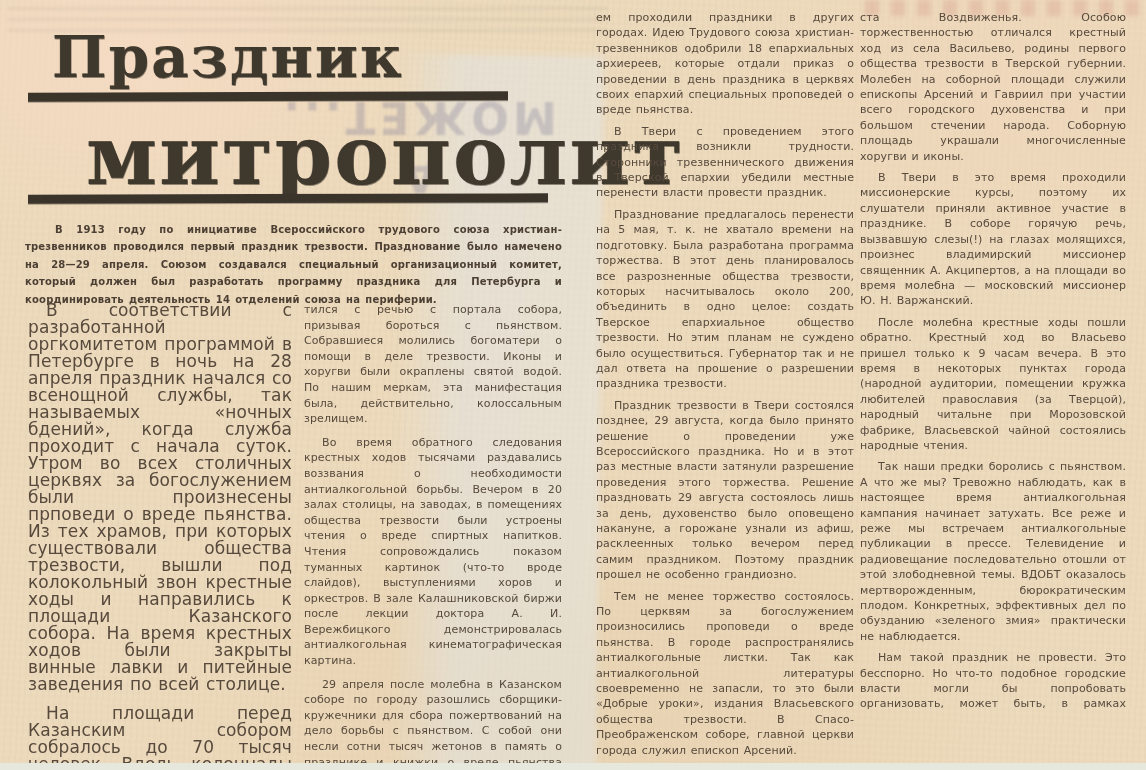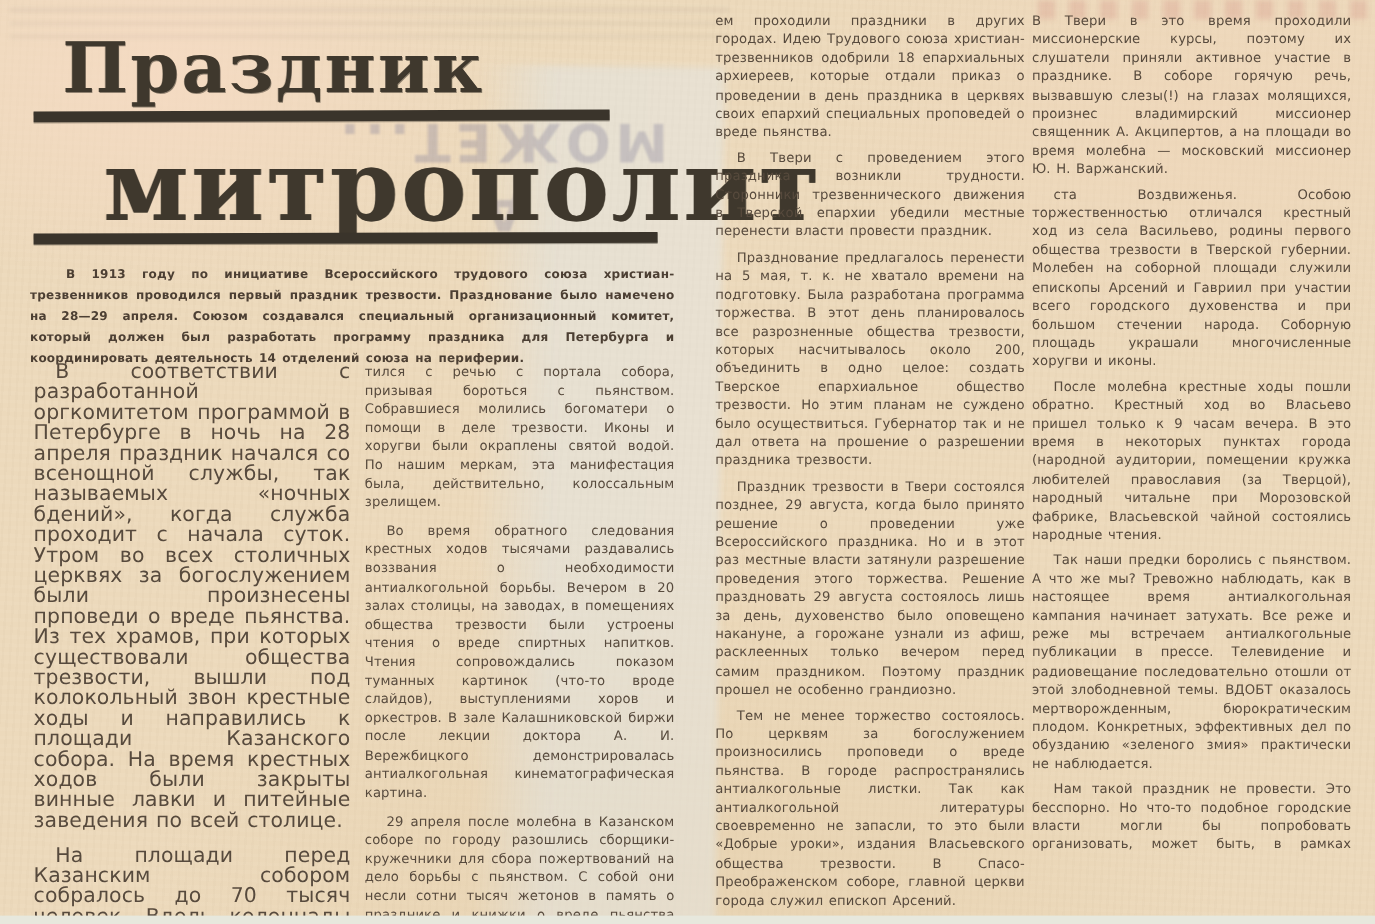--- a/index.html
+++ b/index.html
@@ -119,22 +119,22 @@
   <div class="col colC cont-first">
       <p>ем проходили праздники в других городах. Идею Трудового союза христиан-трезвенников одобрили 18 епархиальных архиереев, которые отдали приказ о проведении в день праздника в церквях своих епархий специальных проповедей о вреде пьянства.</p>
       <p>В Твери с проведением этого праздника возникли трудности. Сторонники трезвеннического движения в Тверской епархии убедили местные перенести власти провести праздник.</p>
       <p>Празднование предлагалось перенести на 5 мая, т. к. не хватало времени на подготовку. Была разработана программа торжества. В этот день планировалось все разрозненные общества трезвости, которых насчитывалось около 200, объединить в одно целое: создать Тверское епархиальное общество трезвости. Но этим планам не суждено было осуществиться. Губернатор так и не дал ответа на прошение о разрешении праздника трезвости.</p>
       <p>Праздник трезвости в Твери состоялся позднее, 29 августа, когда было принято решение о проведении уже Всероссийского праздника. Но и в этот раз местные власти затянули разрешение проведения этого торжества. Решение праздновать 29 августа состоялось лишь за день, духовенство было оповещено накануне, а горожане узнали из афиш, расклеенных только вечером перед самим праздником. Поэтому праздник прошел не особенно грандиозно.</p>
       <p>Тем не менее торжество состоялось. По церквям за богослужением произносились проповеди о вреде пьянства. В городе распространялись антиалкогольные листки. Так как антиалкогольной литературы своевременно не запасли, то это были «Добрые уроки», издания Власьевского общества трезвости. В Спасо-Преображенском соборе, главной церкви города служил епископ Арсений.</p>
       <p>К концу обедни к собору прибыли крестные ходы из села Власьево (за 10 верст), Христо-Рождественского женского монастыря, Александровско Невской при станции церкви и церкви Кре-</p>
     </div>
 
   <div class="col colD cont-first">
+      <p>ста Воздвиженья. Особою торжественностью отличался крестный ход из села Васильево, родины первого общества трезвости в Тверской губернии. Молебен на соборной площади служили епископы Арсений и Гавриил при участии всего городского духовенства и при большом стечении народа. Соборную площадь украшали многочисленные хоругви и иконы.</p>
       <p>В Твери в это время проходили миссионерские курсы, поэтому их слушатели приняли активное участие в празднике. В соборе горячую речь, вызвавшую слезы(!) на глазах молящихся, произнес владимирский миссионер священник А. Акципертов, а на площади во время молебна — московский миссионер Ю. Н. Варжанский.</p>
-      <p>ста Воздвиженья. Особою торжественностью отличался крестный ход из села Васильево, родины первого общества трезвости в Тверской губернии. Молебен на соборной площади служили епископы Арсений и Гавриил при участии всего городского духовенства и при большом стечении народа. Соборную площадь украшали многочисленные хоругви и иконы.</p>
       <p>После молебна крестные ходы пошли обратно. Крестный ход во Власьево пришел только к 9 часам вечера. В это время в некоторых пунктах города (народной аудитории, помещении кружка любителей православия (за Тверцой), народный читальне при Морозовской фабрике, Власьевской чайной состоялись народные чтения.</p>
       <p>Так наши предки боролись с пьянством. А что же мы? Тревожно наблюдать, как в настоящее время антиалкогольная кампания начинает затухать. Все реже и реже мы встречаем антиалкогольные публикации в прессе. Телевидение и радиовещание последовательно отошли от этой злободневной темы. ВДОБТ оказалось мертворожденным, бюрократическим плодом. Конкретных, эффективных дел по обузданию «зеленого змия» практически не наблюдается.</p>
       <p>Нам такой праздник не провести. Это бесспорно. Но что-то подобное городские власти могли бы попробовать организовать, может быть, в рамках программы Дня города.</p>
     </div>
 
   <div class="signature">
   </div>
 
   <div class="edge-bottom"></div>
 

